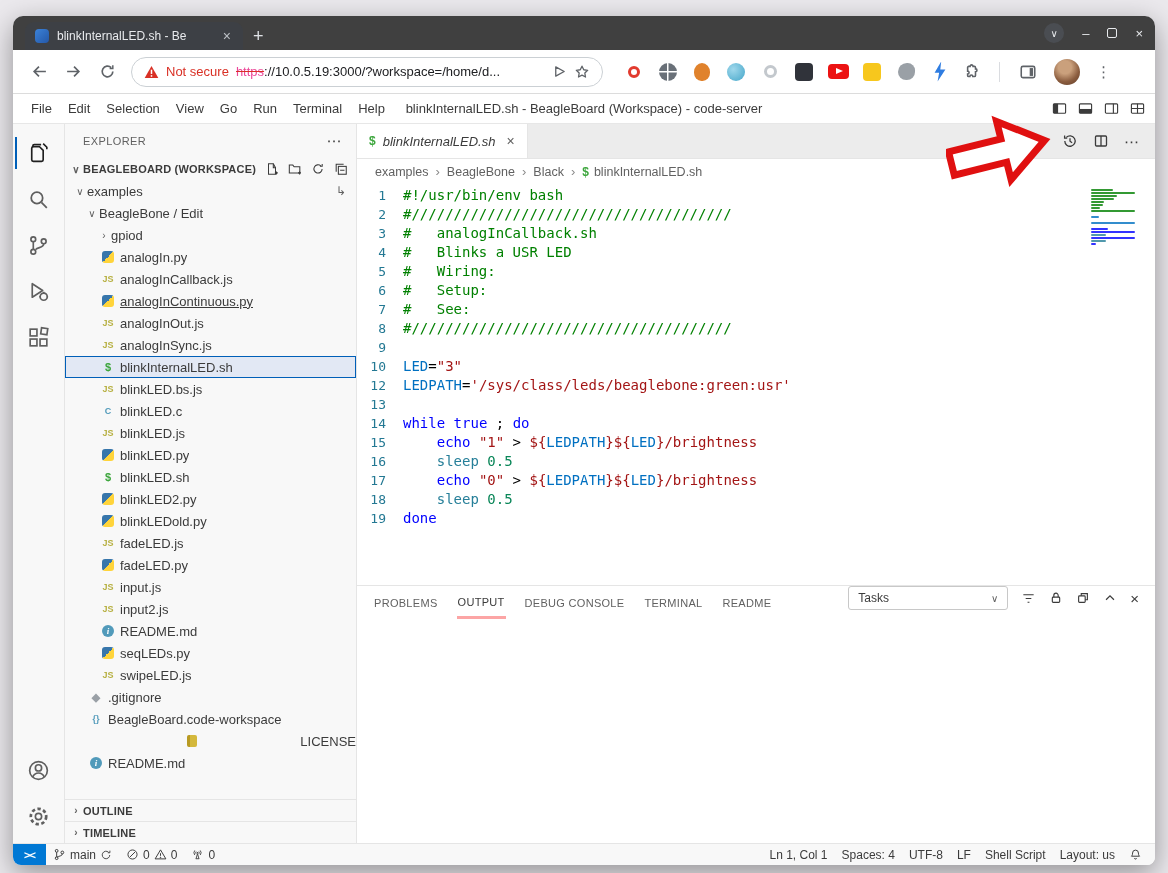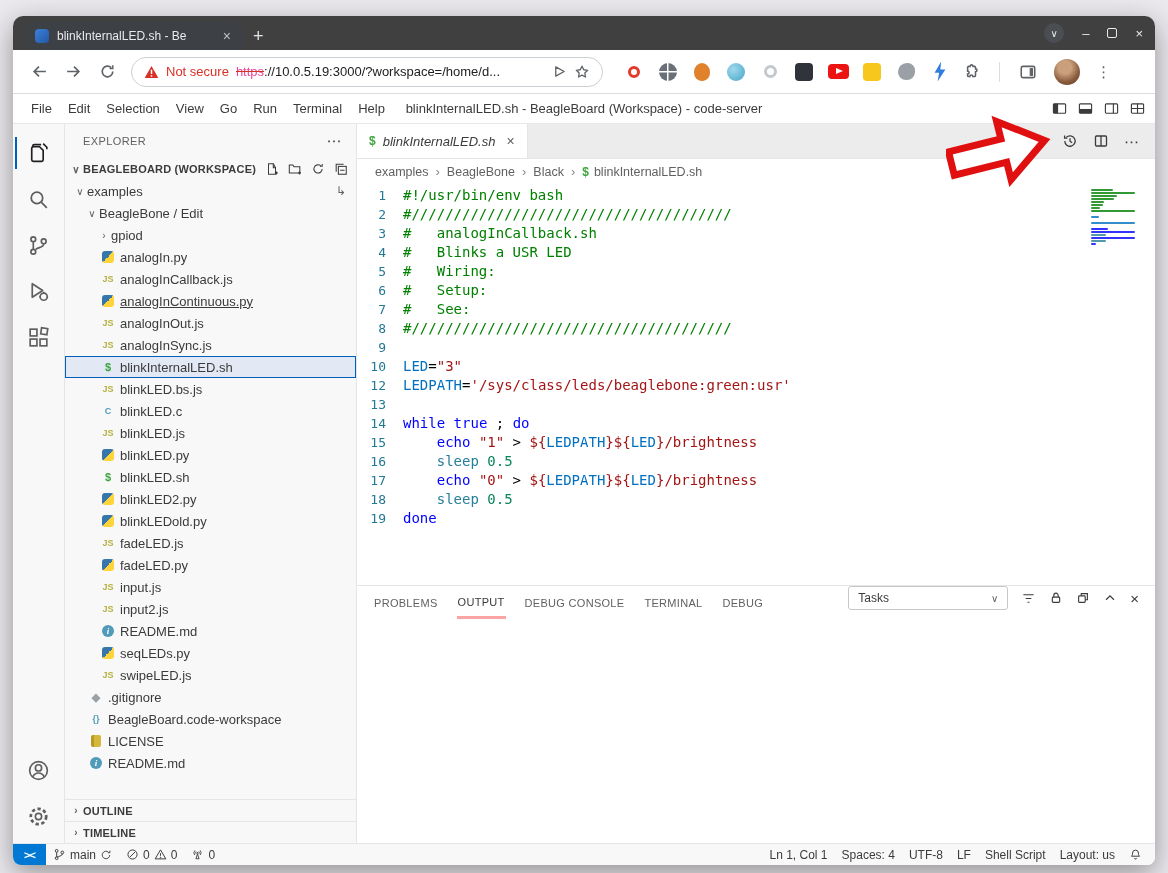--- a/index.html
+++ b/index.html
@@ -476,21 +476,21 @@
           <div class="trow" style="padding-left: 20px;">
             <span class="fsp"></span>
             <span class="fi " style="color: rgb(154, 160, 166); font-size: 11px;">◆</span>
             <span class="tlabel">.gitignore</span>
           </div>
           <div class="trow" style="padding-left: 20px;">
             <span class="fsp"></span>
             <span class="fi " style="color: rgb(81, 154, 186); font-size: 9px;">{}</span>
             <span class="tlabel">BeagleBoard.code-workspace</span>
           </div>
-          <div class="trow" style="padding-left: 20px;">
+          <div class="trow" style="padding-left: 20px; justify-content: space-between;">
             <span class="fsp"></span>
             <span class="fi lic"></span>
             <span class="tlabel">LICENSE</span>
           </div>
           <div class="trow" style="padding-left: 20px;">
             <span class="fsp"></span>
             <span class="fi info">i</span>
             <span class="tlabel">README.md</span>
           </div>
         </div>
@@ -644,21 +644,21 @@
           </div>
       </div>
 
       <div class="panel">
         <div class="panel-top">
           <span id="panel-tabs" style="display:flex;gap:18px;align-items:center">
               <span class="ptab">PROBLEMS</span>
               <span class="ptab active">OUTPUT</span>
               <span class="ptab">DEBUG CONSOLE</span>
               <span class="ptab">TERMINAL</span>
-              <span class="ptab">DEBUG</span>
+              <span class="ptab">README</span>
             </span>
           <span class="panel-right">
             <span class="chan-select">
               <span>Tasks</span>
               <span class="chan-chev">∨</span>
             </span>
             <span>
                 <svg width="15" height="15" viewBox="0 0 16 16" fill="none" stroke="currentColor" stroke-width="1.3">
                   <path d="M2.5 4h11M5 8h6M7 12h2"></path>
                 </svg>

